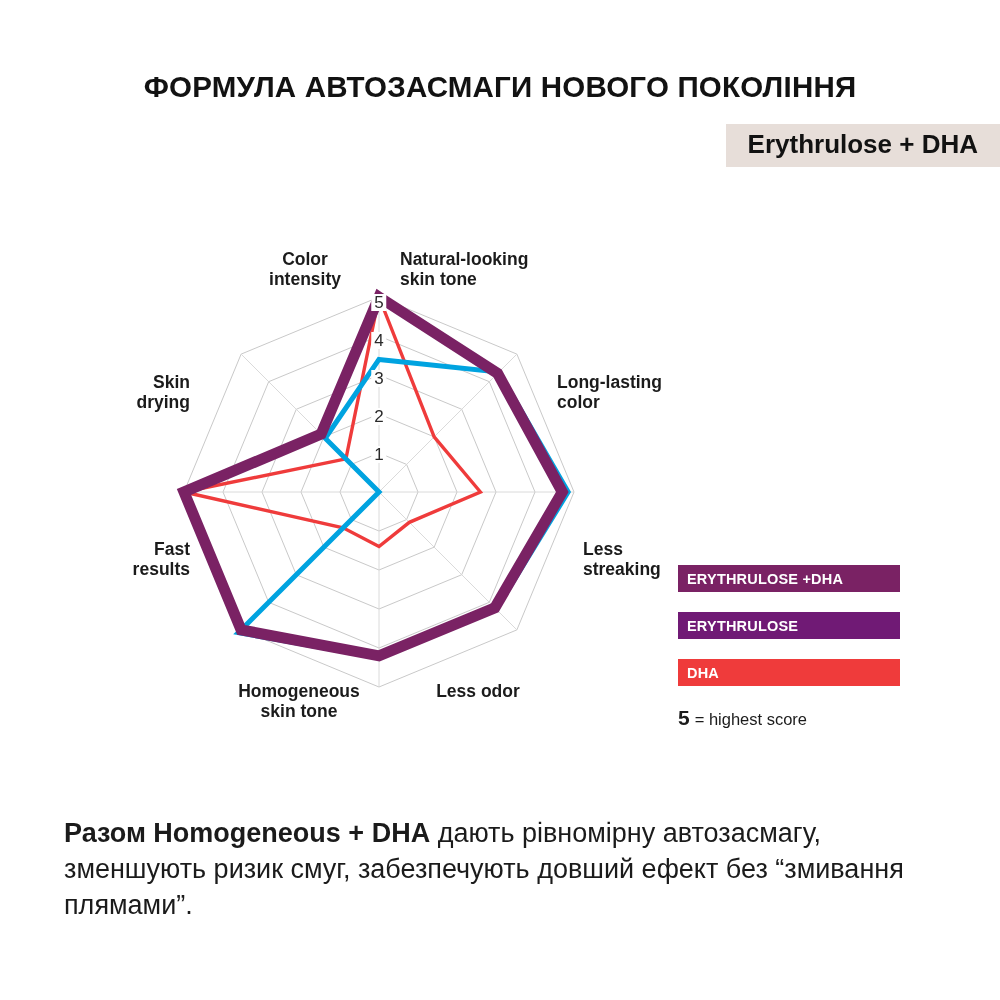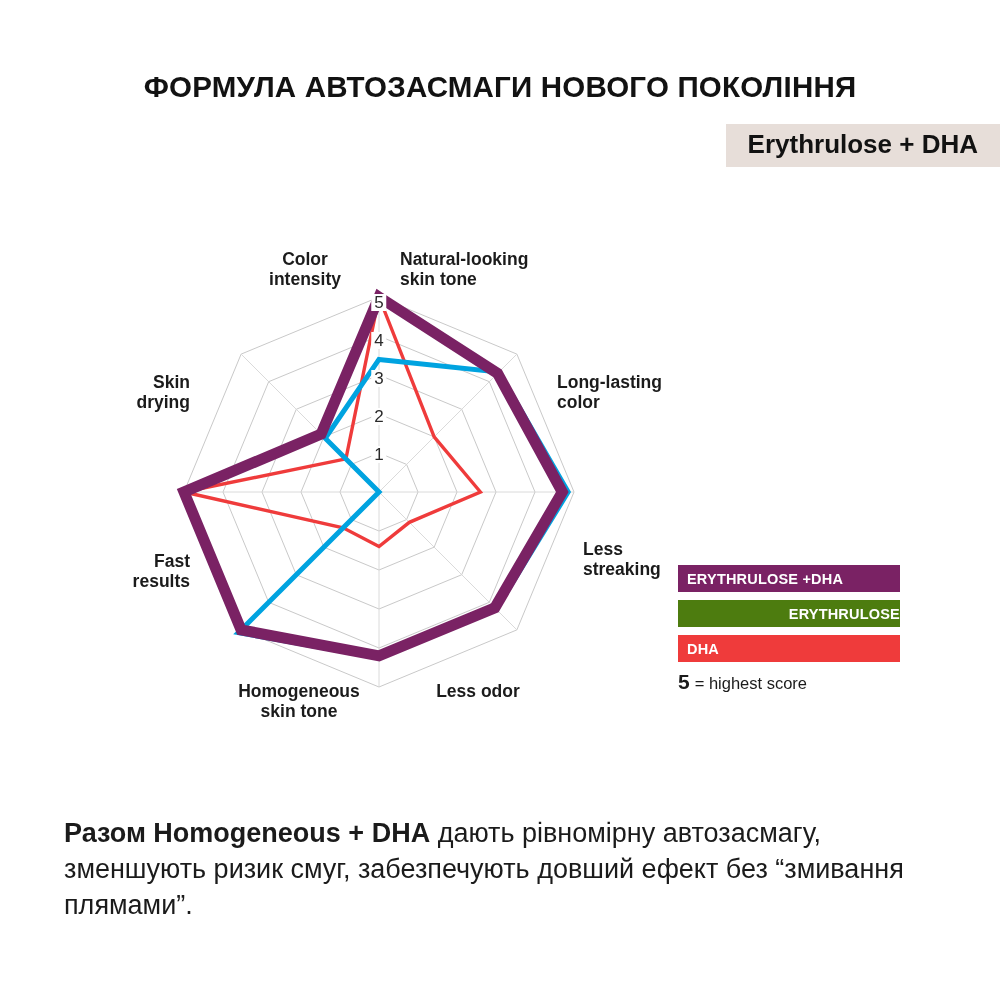--- a/index.html
+++ b/index.html
@@ -70,21 +70,21 @@
   }
 
   
   .legend{
     position:absolute;
     left:678px;top:565px;
     width:222px;
   }
   .legend-row{
     height:27px;
-    margin-bottom:8px;
+    margin-bottom:20px;
     display:flex;
     align-items:center;
   }
   .legend-row span{
     color:#ffffff;
     font-size:14.5px;
     font-weight:bold;
     letter-spacing:0.2px;
     padding-left:9px;
   }
@@ -147,37 +147,37 @@
 intensity</div>
   <div class="axis-label al-left" style="left:400px;top:20px;">Natural-looking
 skin tone</div>
   <div class="axis-label al-left" style="left:557px;top:143px;">Long-lasting
 color</div>
   <div class="axis-label al-left" style="left:583px;top:310px;">Less
 streaking</div>
   <div class="axis-label al-center" style="left:478px;top:452px;">Less odor</div>
   <div class="axis-label al-center" style="left:299px;top:452px;">Homogeneous
 skin tone</div>
-  <div class="axis-label al-right" style="left:70px;top:322px;width:120px;">Fast
+  <div class="axis-label al-right" style="left:70px;top:310px;width:120px;">Fast
 results</div>
   <div class="axis-label al-right" style="left:60px;top:143px;width:130px;">Skin
 drying</div>
 
   <div class="ring-num" style="left:379px;top:64px;">5</div>
   <div class="ring-num" style="left:379px;top:102px;">4</div>
   <div class="ring-num" style="left:379px;top:140px;">3</div>
   <div class="ring-num" style="left:379px;top:178px;">2</div>
   <div class="ring-num" style="left:379px;top:216px;">1</div>
 </div>
 
 <div class="legend">
   <div class="legend-row" style="background: rgb(122, 34, 100);">
     <span>ERYTHRULOSE +DHA</span>
   </div>
-  <div class="legend-row" style="background: #4d7c0f; justify-content: flex-end;">
+  <div class="legend-row" style="background: #701a75;">
     <span>ERYTHRULOSE</span>
   </div>
   <div class="legend-row" style="background: rgb(239, 59, 59);">
     <span>DHA</span>
   </div>
   <div class="legend-note">
     <span class="big">5</span>
     <span class="rest">= highest score</span>
   </div>
 </div>

